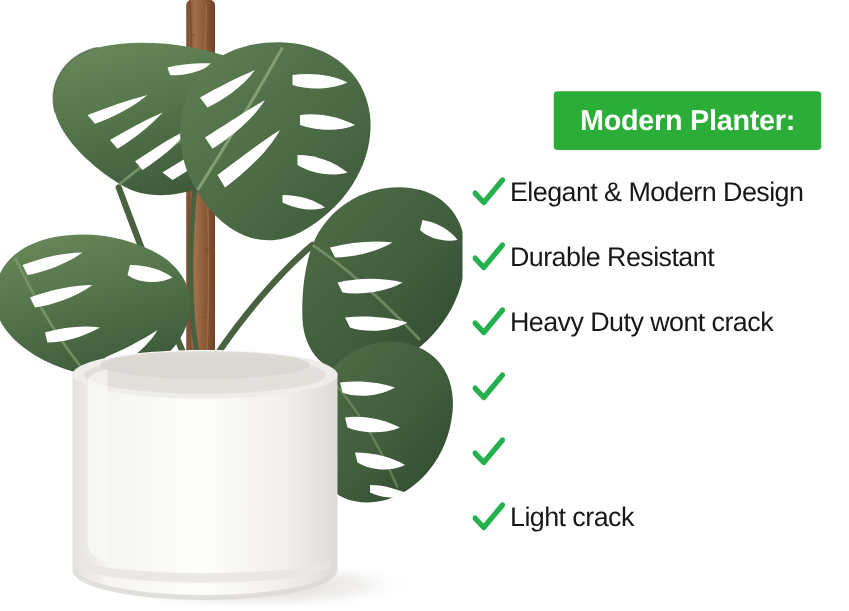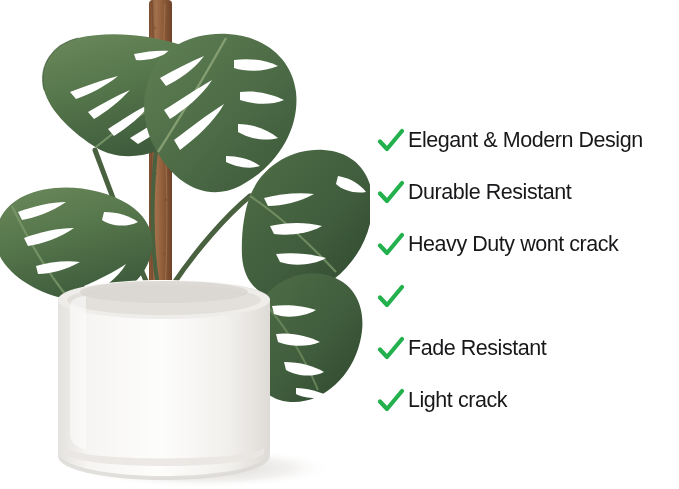--- a/index.html
+++ b/index.html
@@ -62,21 +62,21 @@
   .feature-list {
     position: absolute;
     left: 0;
     top: 128px;
     width: 309px;
   }
   .feature-row {
     position: relative;
     height: 52px;
     display: flex;
-    align-items: flex-start;
+    align-items: center;
     padding-left: 8px;
     box-sizing: border-box;
   }
   .check-icon {
     flex: 0 0 auto;
     width: 26px;
     height: 26px;
     margin-right: 4px;
   }
   .check-icon svg { display: block; }
@@ -249,20 +249,23 @@
       </g>
 
       <g>
         <ellipse cx="164" cy="292" rx="84" ry="11" fill="#d9d6d1" opacity="0.85"></ellipse>
       </g>
     </svg>
   </div>
 
   <div id="copy">
 
+    <div class="badge">
+      <span class="badge-text">Modern Planter:</span>
+    </div>
 
     <div class="feature-list">
 
       <div class="feature-row">
         <span class="check-icon">
           <svg width="26" height="26" viewBox="0 0 26 26" xmlns="http://www.w3.org/2000/svg">
             <path d="M2 13.5 L9 21 L24 3" fill="none" stroke="#22B14C" stroke-width="4.2" stroke-linecap="round" stroke-linejoin="round"></path>
           </svg>
         </span>
         <span class="feature-label">Elegant &amp; Modern Design</span>
@@ -293,21 +296,20 @@
           </svg>
         </span>
       </div>
 
       <div class="feature-row">
         <span class="check-icon">
           <svg width="26" height="26" viewBox="0 0 26 26" xmlns="http://www.w3.org/2000/svg">
             <path d="M2 13.5 L9 21 L24 3" fill="none" stroke="#22B14C" stroke-width="4.2" stroke-linecap="round" stroke-linejoin="round"></path>
           </svg>
         </span>
-        <span class="feature-label">Fade Resistant</span>
       </div>
 
       <div class="feature-row">
         <span class="check-icon">
           <svg width="26" height="26" viewBox="0 0 26 26" xmlns="http://www.w3.org/2000/svg">
             <path d="M2 13.5 L9 21 L24 3" fill="none" stroke="#22B14C" stroke-width="4.2" stroke-linecap="round" stroke-linejoin="round"></path>
           </svg>
         </span>
         <span class="feature-label">Light crack</span>
       </div>

